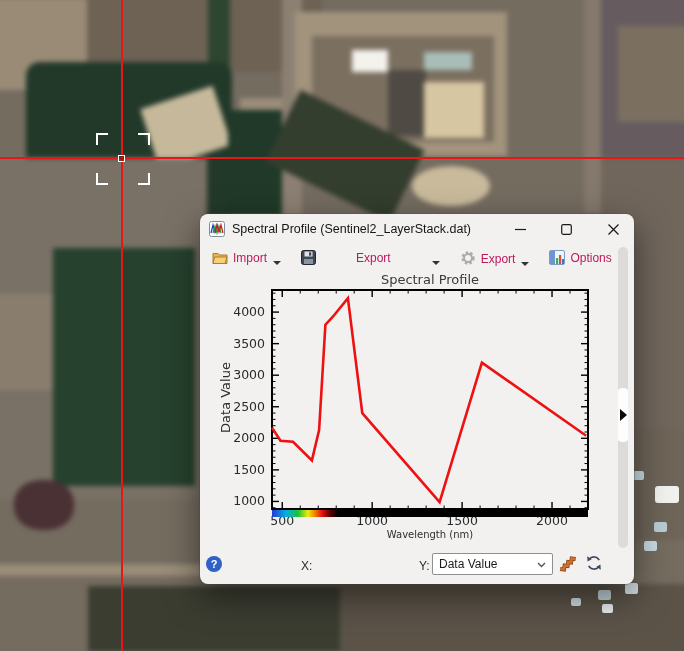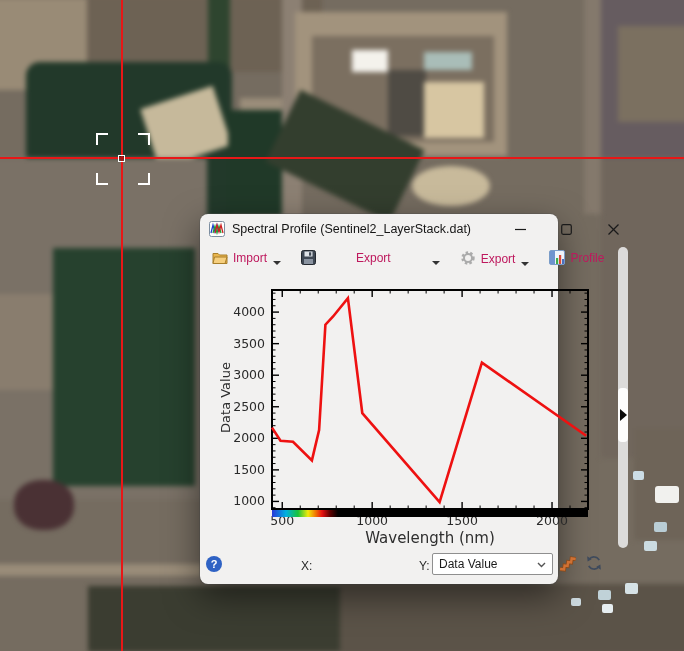--- a/index.html
+++ b/index.html
@@ -6,37 +6,37 @@
   #screen{position:relative;width:684px;height:651px;overflow:hidden;
           font-family:"Liberation Sans",sans-serif;background:#756c60;}
   
   #terrain{position:absolute;inset:-8px;filter:blur(2.5px);}
   .patch{position:absolute;}
   
   .xline{position:absolute;background:#e81717;z-index:5;}
   .bracket{position:absolute;width:10px;height:10px;z-index:6;}
   .ctr{position:absolute;width:5px;height:5px;border:1.5px solid #fff;z-index:6;background:rgba(0,0,0,.25);}
   
-  #dialog{position:absolute;left:200px;top:214px;width:358px;height:370px;
+  #dialog{position:absolute;left:200px;top:214px;width:434px;height:370px;
           background:#f2f1f0;border-radius:8px;z-index:10;
           box-shadow:0 12px 34px rgba(0,0,0,.5),0 0 0 1px rgba(90,90,90,.35);}
   #titlebar{position:absolute;left:0;top:0;right:0;height:30px;}
   #title-text{position:absolute;left:32px;top:0;line-height:31px;font-size:12.5px;color:#151515;white-space:nowrap;}
   .winbtn{position:absolute;top:0;width:34px;height:30px;display:flex;align-items:center;justify-content:center;}
   #toolbar{position:absolute;left:0;top:30px;right:0;height:27px;display:flex;align-items:center;padding-left:7px;}
   .tbtn{display:flex;align-items:flex-end;gap:5px;font-size:12px;color:#be185d;padding:3px 5px;border-radius:3px;}
   .caret{width:0;height:0;border-left:4px solid transparent;border-right:4px solid transparent;border-top:4px solid #333;margin-left:1px;}
   
   #chart-region{position:absolute;left:0;top:57px;width:418px;height:278px;}
   #chart-title{position:absolute;left:72px;top:1px;width:316px;text-align:center;font-size:13px;color:#3a3a3a;
                font-family:"DejaVu Sans",sans-serif;}
   #chart-svg{position:absolute;left:0;top:0;}
   #colorbar{position:absolute;left:72px;top:239px;width:316px;height:7px;
             background:linear-gradient(to right,#2838d8 0px,#00b0e0 14px,#18c33c 26px,#f2ea0a 36px,#f07000 44px,#e81010 50px,#5e0000 58px,#000 66px,#000 100%);}
-  #xlabel{position:absolute;left:72px;top:258px;width:316px;text-align:center;font-size:15px;color:#2e2e2e;
+  #xlabel{position:absolute;left:72px;top:258px;width:316px;text-align:center;font-size:10px;color:#2e2e2e;
           font-family:"DejaVu Sans",sans-serif;}
   #ylabel{position:absolute;left:-84px;top:119px;width:219px;text-align:center;font-size:13px;color:#2e2e2e;
           transform:rotate(-90deg);font-family:"DejaVu Sans",sans-serif;}
   
   #splitter{position:absolute;left:418px;top:33px;width:10px;height:301px;background:#dcdbda;border-radius:5px;}
   #splitter-thumb{position:absolute;left:0;top:141px;width:10px;height:54px;background:#fdfdfd;border-radius:4px;
                   display:flex;align-items:center;justify-content:center;}
   #expand-arrow{width:0;height:0;border-top:6px solid transparent;border-bottom:6px solid transparent;border-left:7px solid #0a0a0a;}
   
   #bottombar{position:absolute;left:0;top:334px;right:0;height:36px;font-size:12px;color:#2a2a2a;}
@@ -160,21 +160,21 @@
         <span class="caret"></span>
       </div>
       <div class="tbtn" style="margin-left:10px;">
         <svg width="16" height="15" viewBox="0 0 16 15">
           <rect x="0.5" y="0.5" width="15" height="14" rx="1.5" fill="#eef4fb" stroke="#7a9cc8"></rect>
           <rect x="1" y="1" width="5" height="13" fill="#6f94cf"></rect>
           <rect x="7" y="8" width="2.2" height="6" fill="#3fae4c"></rect>
           <rect x="10" y="5" width="2.2" height="9" fill="#d94b3a"></rect>
           <rect x="13" y="9" width="2" height="5" fill="#4a6fbf"></rect>
         </svg>
-        <span>Profile</span>
+        <span>Options</span>
       </div>
     </div>
 
     <div id="chart-region">
       <svg id="chart-svg" width="418" height="278" viewBox="0 0 418 278">
           <rect x="72" y="19" width="316" height="219" fill="none" stroke="#000" stroke-width="2"></rect>
           <line x1="82.25156516789983" y1="238" x2="82.25156516789983" y2="231" stroke="#000" stroke-width="1.4"></line>
           <line x1="82.25156516789983" y1="19" x2="82.25156516789983" y2="26" stroke="#000" stroke-width="1.4"></line>
           <text x="82.25156516789983" y="254" text-anchor="middle" font-size="12.5" fill="#2a2a2a" font-family="&quot;DejaVu Sans&quot;,sans-serif">500</text>
           <line x1="172.17757541263518" y1="238" x2="172.17757541263518" y2="231" stroke="#000" stroke-width="1.4"></line>
@@ -286,20 +286,21 @@
           <line x1="72" y1="47.4005763688761" x2="75.5" y2="47.4005763688761" stroke="#000" stroke-width="1"></line>
           <line x1="388" y1="47.4005763688761" x2="384.5" y2="47.4005763688761" stroke="#000" stroke-width="1"></line>
           <line x1="72" y1="34.77809798270894" x2="75.5" y2="34.77809798270894" stroke="#000" stroke-width="1"></line>
           <line x1="388" y1="34.77809798270894" x2="384.5" y2="34.77809798270894" stroke="#000" stroke-width="1"></line>
           <line x1="72" y1="28.46685878962535" x2="75.5" y2="28.46685878962535" stroke="#000" stroke-width="1"></line>
           <line x1="388" y1="28.46685878962535" x2="384.5" y2="28.46685878962535" stroke="#000" stroke-width="1"></line>
           <line x1="72" y1="22.155619596541783" x2="75.5" y2="22.155619596541783" stroke="#000" stroke-width="1"></line>
           <line x1="388" y1="22.155619596541783" x2="384.5" y2="22.155619596541783" stroke="#000" stroke-width="1"></line>
           <polyline points="72.0,156.6 80.5,169.8 93.0,170.8 111.9,189.4 119.1,159.1 125.4,53.7 133.1,45.5 147.9,27.2 162.3,142.1 239.6,231.1 281.9,91.6 386.2,164.8" fill="none" stroke="#ee1111" stroke-width="2.6" stroke-linejoin="miter"></polyline>
         </svg>
+      <div id="chart-title">Spectral Profile</div>
       <div id="colorbar"></div>
       <div id="xlabel">Wavelength (nm)</div>
       <div id="ylabel">Data Value</div>
     </div>
 
     <div id="splitter">
       <div id="splitter-thumb">
         <div id="expand-arrow"></div>
       </div>
     </div>

